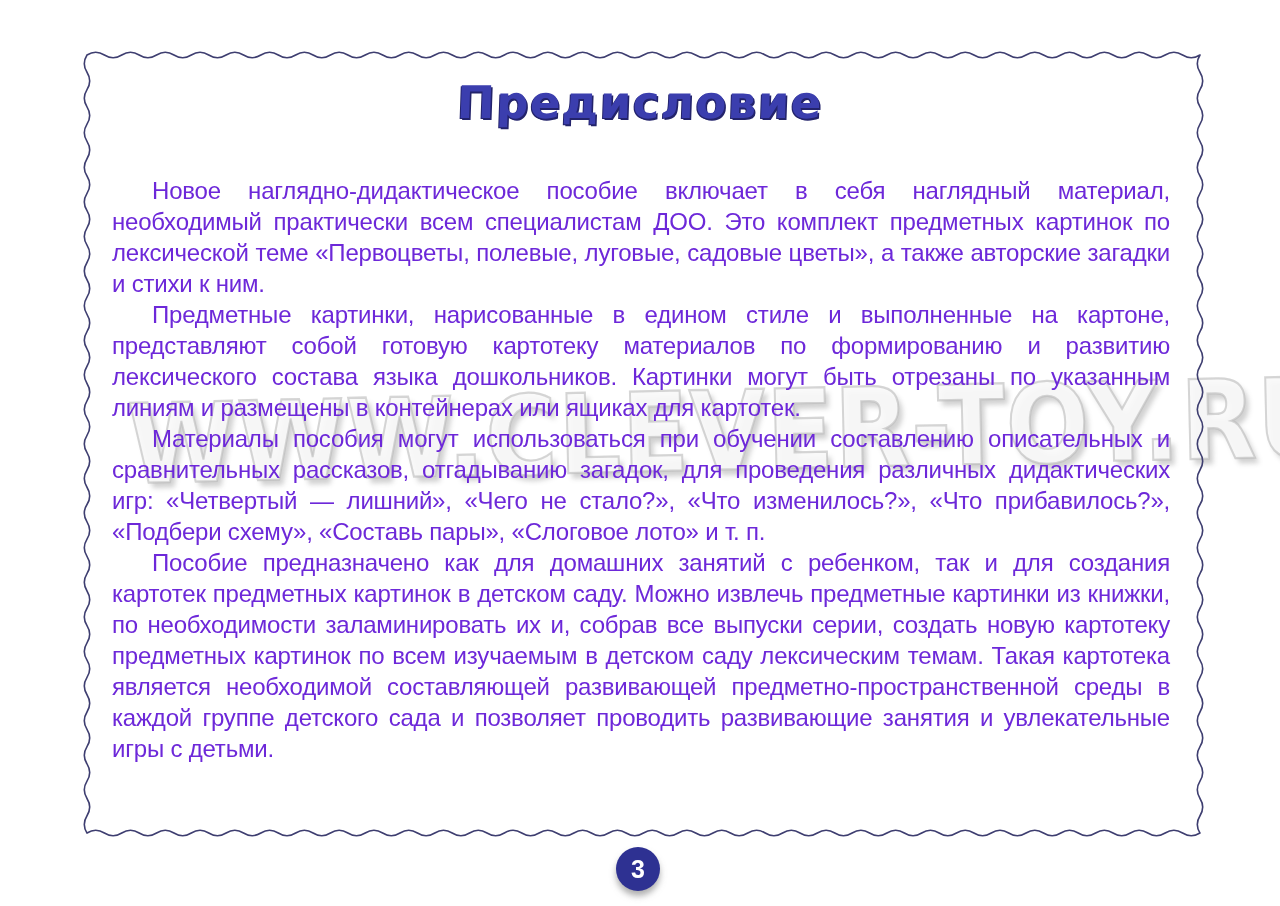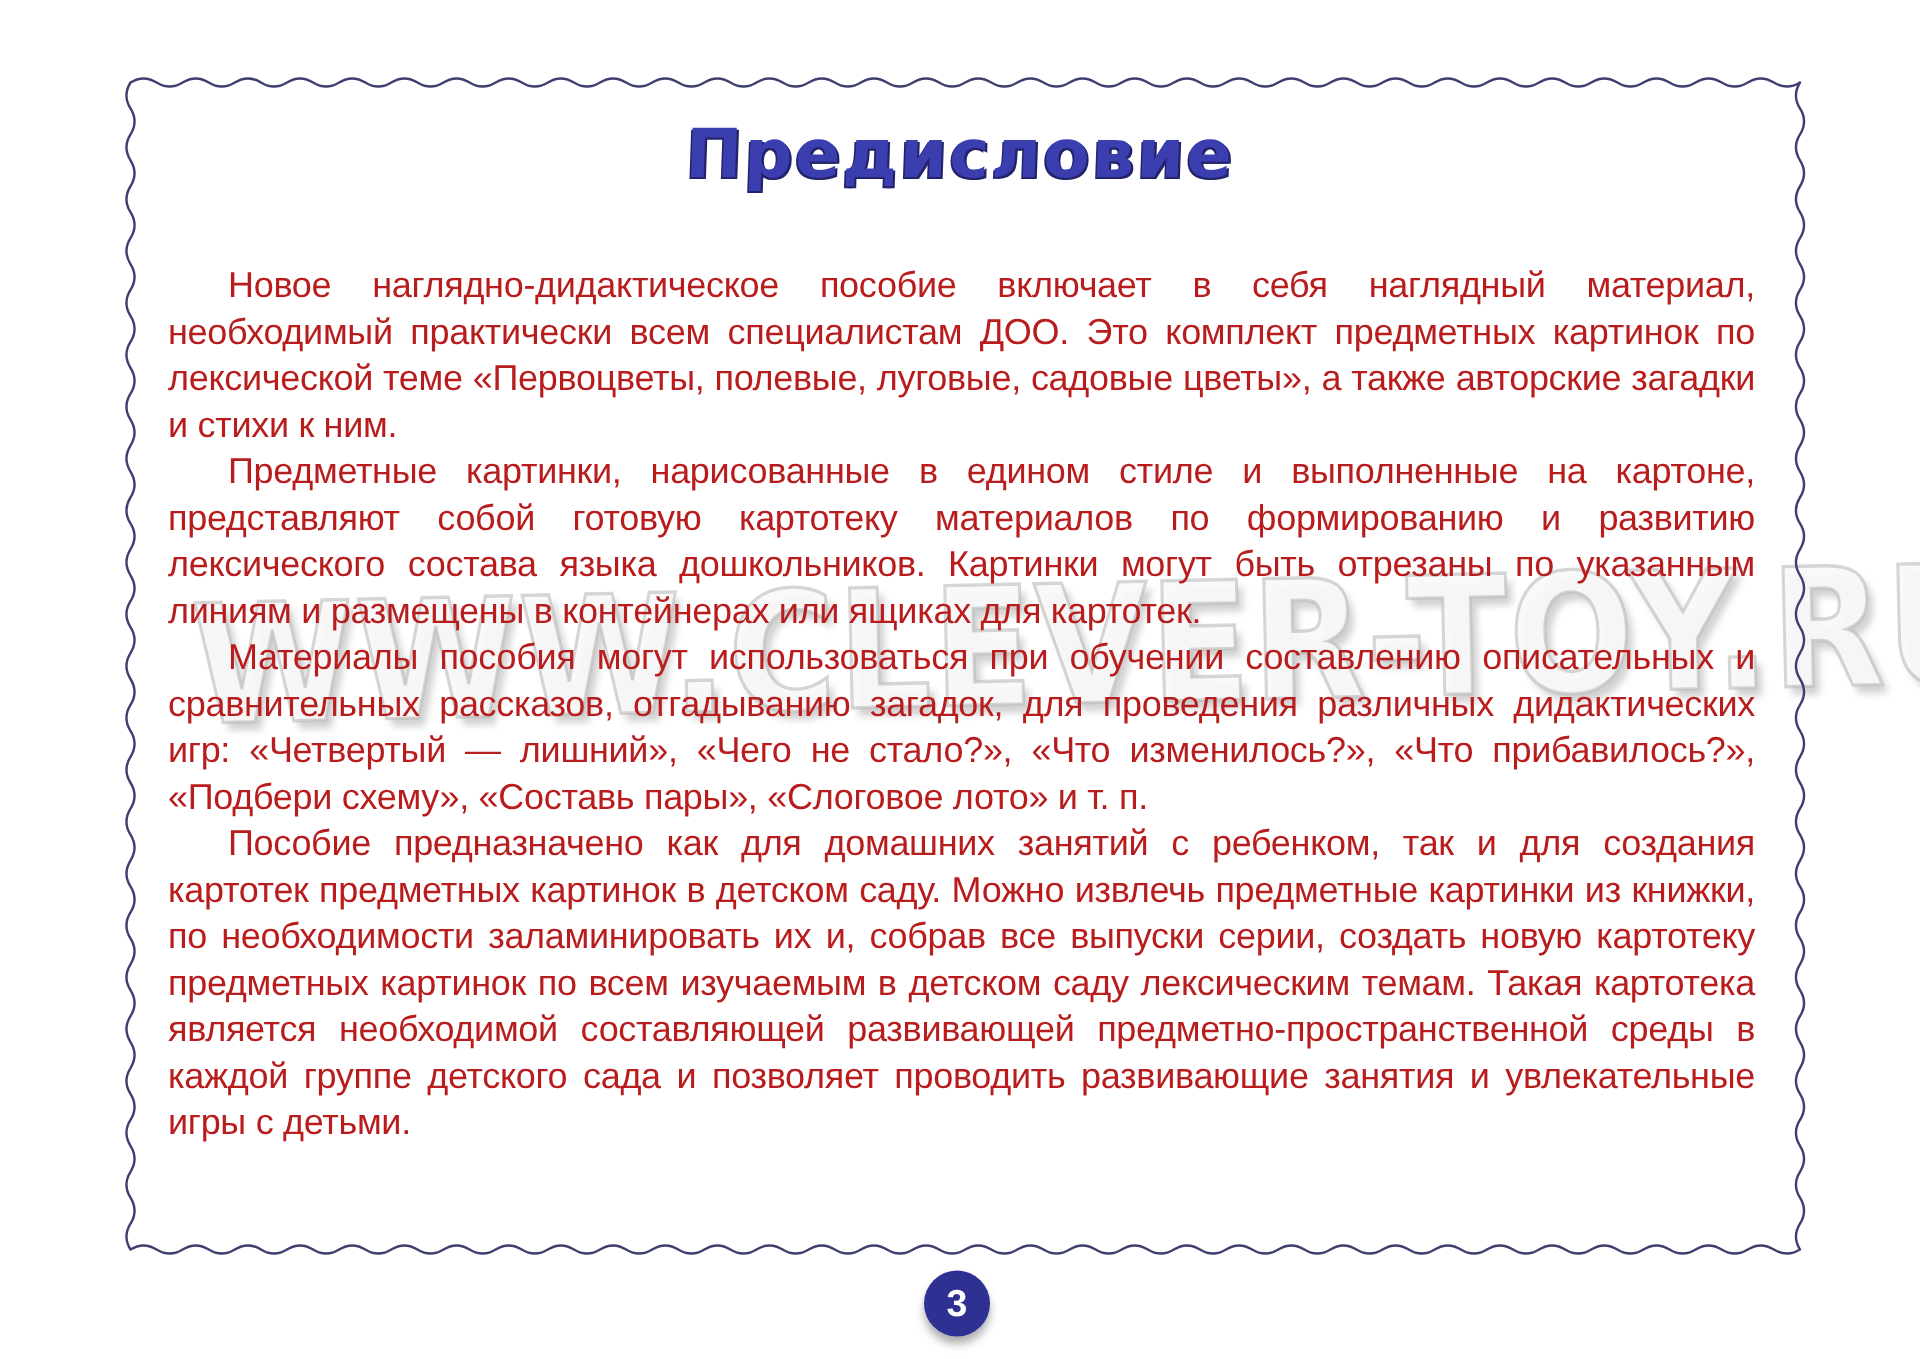--- a/index.html
+++ b/index.html
@@ -40,21 +40,21 @@
     transform-origin:left center;
     z-index:1;
   }
   .body-text{
     position:absolute;
     top:175px;left:112px;
     width:1058px;
     font-size:24px;
     line-height:31px;
     letter-spacing:-0.2px;
-    color:#b91c1c;
+    color:#6d28d9;
     text-align:justify;
     z-index:3;
   }
   .body-text p{margin:0;text-indent:40px;}
   .pagenum{
     position:absolute;
     left:616px;top:847px;
     width:44px;height:44px;
     border-radius:50%;
     background:#2e3192;

